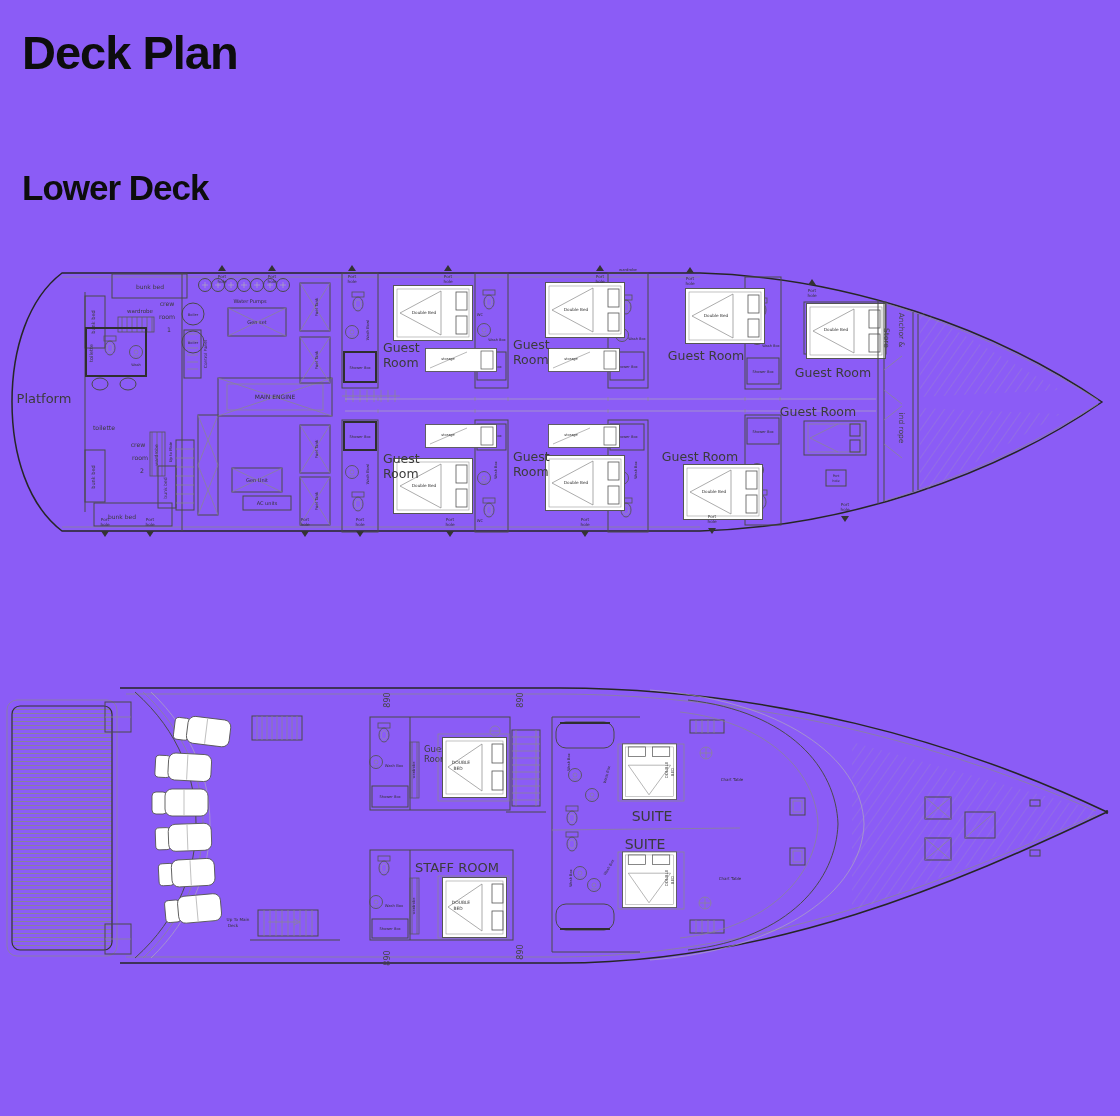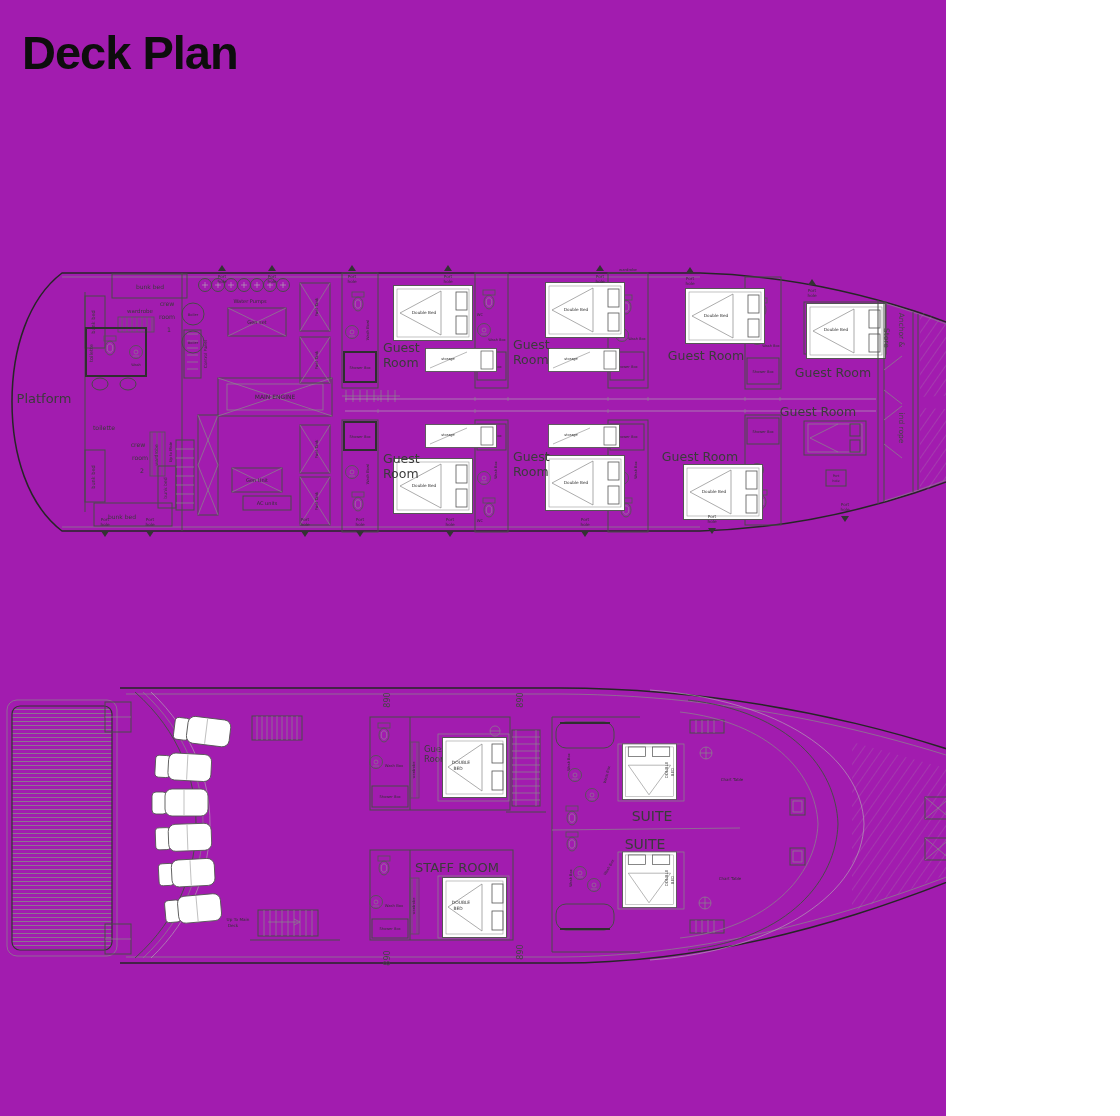--- a/index.html
+++ b/index.html
@@ -1,16 +1,16 @@
 <!DOCTYPE html>
 <html><head>
 <meta charset="utf-8">
 <style>
   html,body{margin:0;padding:0;background:#fff;}
-  .page{position:relative;width:946px;height:1116px;background:#a21caf;overflow:hidden;
+  .page{position:relative;width:1120px;height:1116px;background:#8b5cf6;overflow:hidden;
         font-family:"Liberation Sans",sans-serif;}
   .h1{position:absolute;left:22px;top:25px;font-size:47px;font-weight:700;color:#0d0d0d;letter-spacing:-1px;}
   .h2{position:absolute;font-size:35px;font-weight:700;color:#0d0d0d;letter-spacing:-1px;}
   .h2.lower{left:22px;top:168px;}
   .h2.upper{left:16px;top:594px;}
   svg{position:absolute;left:0;}
   svg text{font-family:"DejaVu Sans",sans-serif;}
   .tt{fill:#333;text-anchor:middle;}
   .ts{fill:#444;text-anchor:middle;}
   .lbl{fill:#3b3b3b;text-anchor:middle;}
@@ -20,20 +20,21 @@
   .wb{stroke:#2f2f2f;fill:none;stroke-width:2;}
   .wt{stroke:#8a8a8a;fill:none;stroke-width:.7;}
   .wtt{stroke:#b5b5b5;fill:none;stroke-width:.6;}
 </style>
 </head>
 <body>
 
 <div class="page">
 
   <div class="h1">Deck Plan</div>
+  <div class="h2 lower">Lower Deck</div>
 
   <svg style="top:252px" width="1120" height="300" viewBox="0 252 1120 300">
     <defs>
       <pattern id="diag" width="8" height="8" patternUnits="userSpaceOnUse" patternTransform="rotate(35)">
         <line x1="0" y1="0" x2="0" y2="8" stroke="#aaa" stroke-width="0.8"></line>
       </pattern>
       <pattern id="vlines" width="5" height="8" patternUnits="userSpaceOnUse">
         <line x1="2" y1="0" x2="2" y2="8" stroke="#666" stroke-width="0.8"></line>
       </pattern>
       <g id="dbed">

